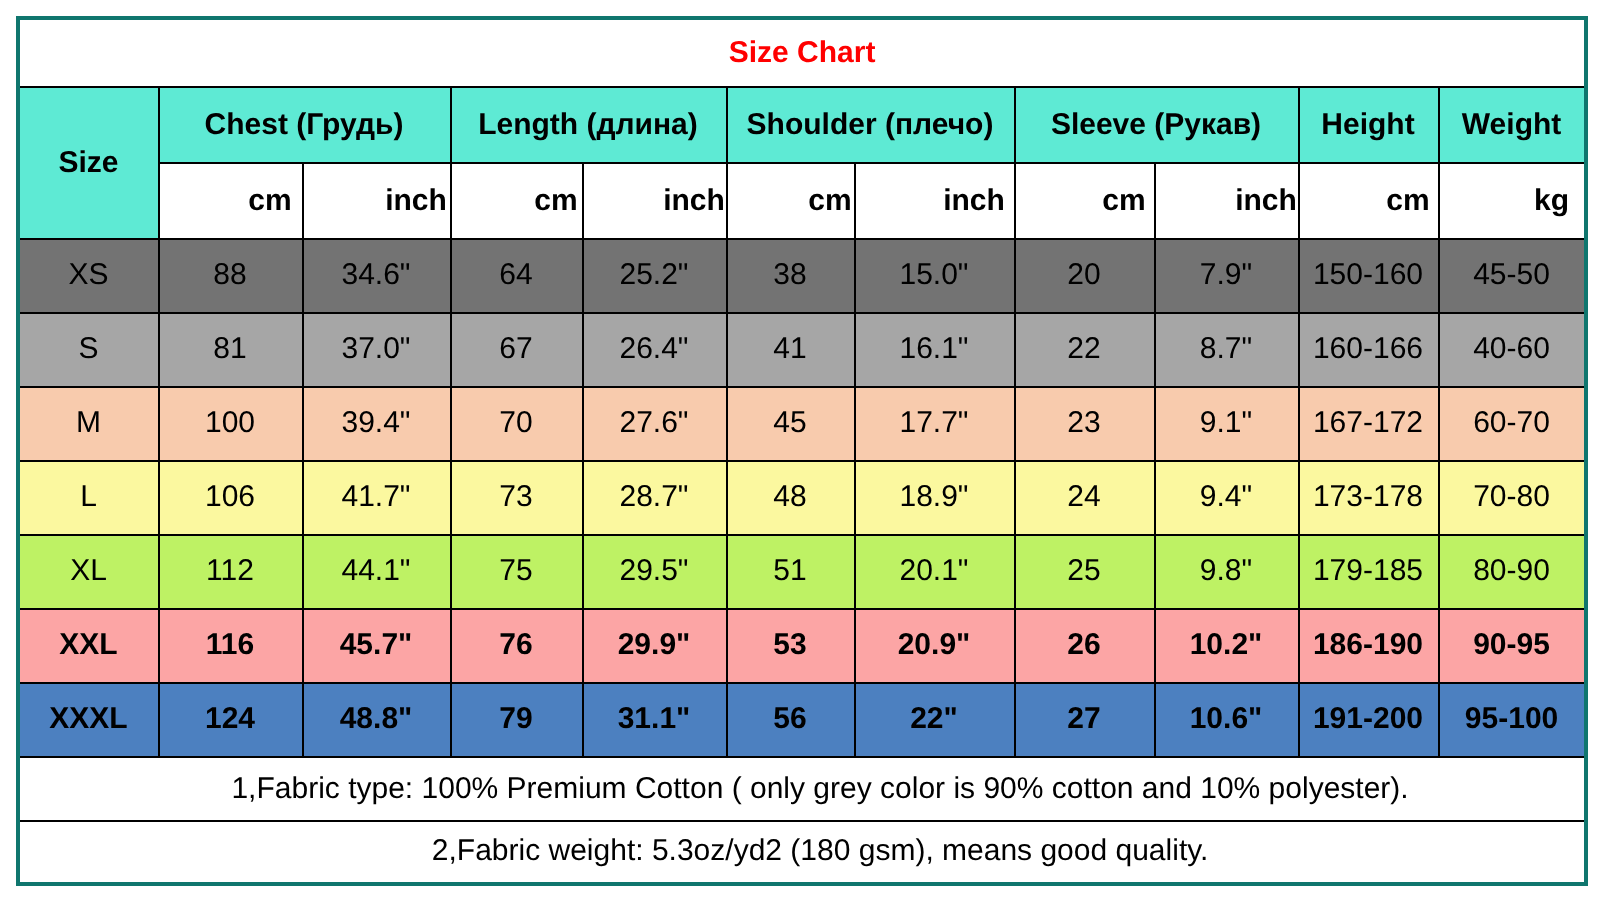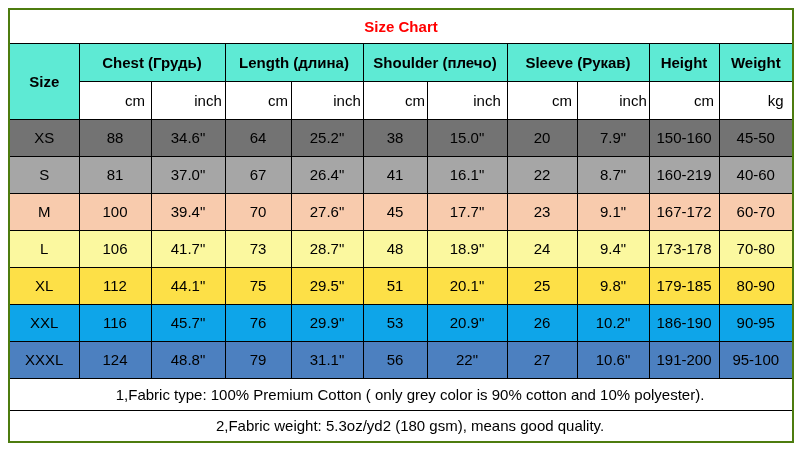--- a/index.html
+++ b/index.html
@@ -7,40 +7,40 @@
     width: 800px; height: 450px;
     background: #ffffff;
     font-family: "Liberation Sans", sans-serif;
     color: #000000;
   }
   .page { padding: 8px; }
   table.size-chart {
     width: 784px;
     border-collapse: collapse;
     table-layout: fixed;
-    border: 2px solid #4d7c0f;
+    border: 2px solid #0f766e;
   }
   table.size-chart th,
   table.size-chart td {
     border: 1px solid #000;
     text-align: center;
     vertical-align: middle;
     font-size: 15px;
     overflow: hidden;
     white-space: nowrap;
   }
   .title-cell {
     height: 34px;
     font-size: 24px;
     font-weight: bold;
     color: #FF0000;
     background: #ffffff;
   }
   .group-row th { height: 38px; font-weight: bold; font-size: 15px; background: #5eead4; }
-  .unit-row th { height: 38px; font-weight: normal; font-size: 16px; background: #ffffff; padding-left: 40px; }
+  .unit-row th { height: 38px; font-weight: bold; font-size: 16px; background: #ffffff; padding-left: 40px; }
   .size-head { font-weight: bold; margin-top: 40px; }
   tbody td { height: 37px; font-size: 16px; }
   tfoot td {
     height: 32px;
     text-align: left;
     padding-left: 18px;
     font-size: 15px;
     background: #ffffff;
     white-space: nowrap;
   }
@@ -106,21 +106,21 @@
         <tr style="background: rgb(166, 166, 166);">
           <td>S</td>
           <td>81</td>
           <td>37.0"</td>
           <td>67</td>
           <td>26.4"</td>
           <td>41</td>
           <td>16.1"</td>
           <td>22</td>
           <td>8.7"</td>
-          <td>160-219</td>
+          <td>160-166</td>
           <td>40-60</td>
         </tr>
         <tr style="background: rgb(248, 203, 173);">
           <td>M</td>
           <td>100</td>
           <td>39.4"</td>
           <td>70</td>
           <td>27.6"</td>
           <td>45</td>
           <td>17.7"</td>
@@ -135,47 +135,47 @@
           <td>41.7"</td>
           <td>73</td>
           <td>28.7"</td>
           <td>48</td>
           <td>18.9"</td>
           <td>24</td>
           <td>9.4"</td>
           <td>173-178</td>
           <td>70-80</td>
         </tr>
-        <tr style="background: #fde047;">
+        <tr style="background: #bef264;">
           <td>XL</td>
           <td>112</td>
           <td>44.1"</td>
           <td>75</td>
           <td>29.5"</td>
           <td>51</td>
           <td>20.1"</td>
           <td>25</td>
           <td>9.8"</td>
           <td>179-185</td>
           <td>80-90</td>
         </tr>
-        <tr style="background: #0ea5e9;">
+        <tr style="background: #fca5a5; font-weight: bold;">
           <td>XXL</td>
           <td>116</td>
           <td>45.7"</td>
           <td>76</td>
           <td>29.9"</td>
           <td>53</td>
           <td>20.9"</td>
           <td>26</td>
           <td>10.2"</td>
           <td>186-190</td>
           <td>90-95</td>
         </tr>
-        <tr style="background: rgb(76, 128, 192);">
+        <tr style="background: rgb(76, 128, 192); font-weight: bold;">
           <td>XXXL</td>
           <td>124</td>
           <td>48.8"</td>
           <td>79</td>
           <td>31.1"</td>
           <td>56</td>
           <td>22"</td>
           <td>27</td>
           <td>10.6"</td>
           <td>191-200</td>

